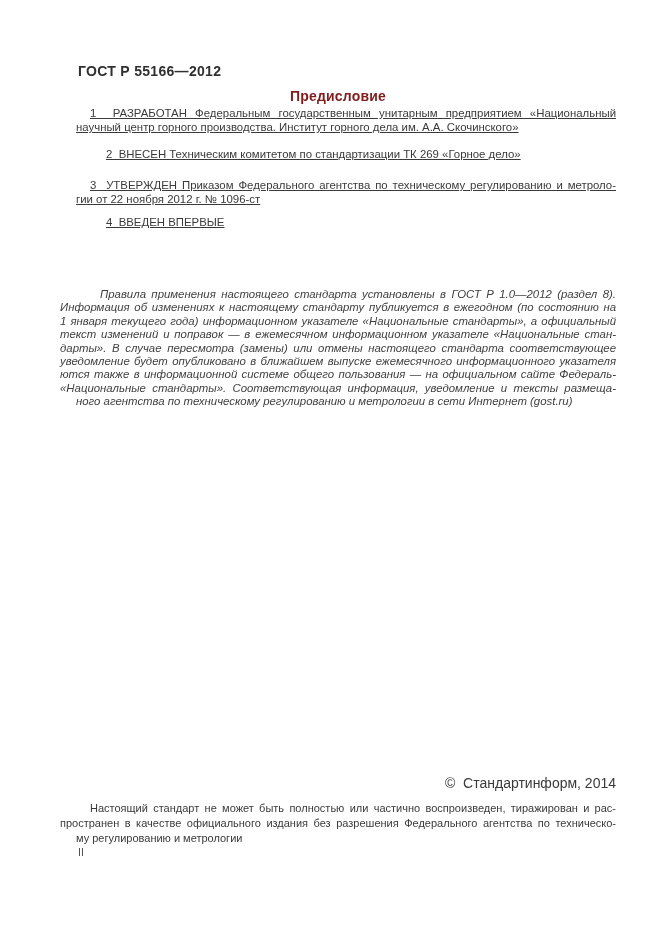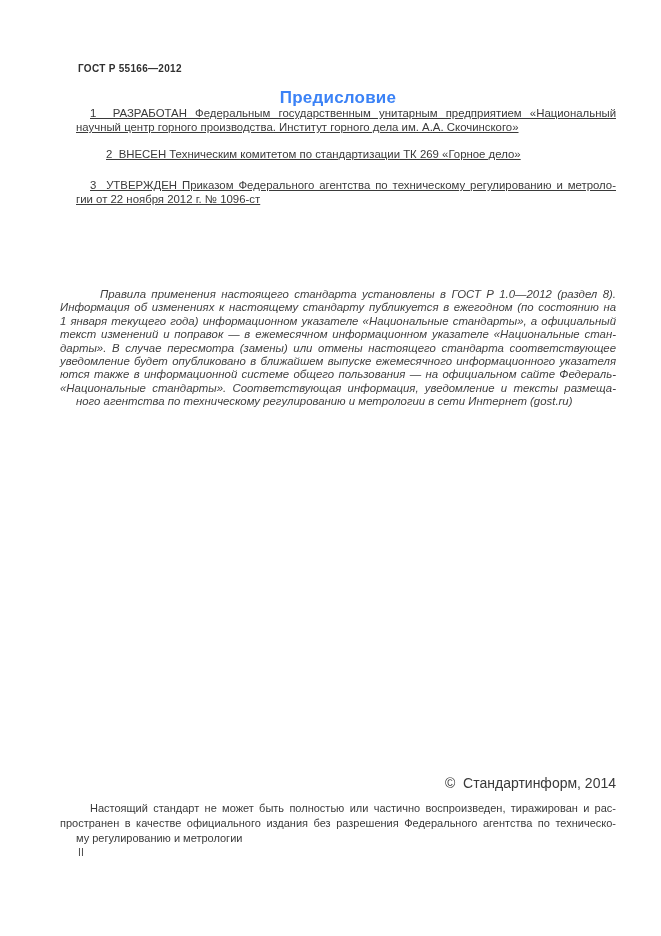--- a/index.html
+++ b/index.html
@@ -17,34 +17,34 @@
   }
   .page {
     position: absolute;
     inset: 0;
     background: #ffffff;
   }
   .running-header {
     position: absolute;
     left: 78px;
     top: 63px;
-    font-size: 10px;
+    font-size: 14px;
     font-weight: bold;
     color: #303030;
     letter-spacing: 0.3px;
   }
   .page-title {
     position: absolute;
     left: 60px;
     top: 88px;
     width: 556px;
     text-align: center;
-    font-size: 17px;
+    font-size: 14px;
     font-weight: bold;
-    color: #3b82f6;
+    color: #7f1d1d;
     letter-spacing: 0.2px;
   }
   .block {
     position: absolute;
     left: 60px;
     width: 556px;
   }
   .foreword {
     top: 106px;
     font-size: 11.4px;
@@ -107,20 +107,23 @@
         <div class="tline">1&nbsp; РАЗРАБОТАН Федеральным государственным унитарным предприятием «Национальный</div>
         <div class="tline tlast">научный центр горного производства. Институт горного дела им. А.А. Скочинского»</div>
       </div>
     <div class="fw-para sp-b indent-30">
         <div class="tline tlast">2&nbsp; ВНЕСЕН Техническим комитетом по стандартизации ТК 269 «Горное дело»</div>
       </div>
     <div class="fw-para sp-c indent-30">
         <div class="tline">3&nbsp; УТВЕРЖДЕН Приказом Федерального агентства по техническому регулированию и метроло-</div>
         <div class="tline tlast">гии от 22 ноября 2012 г. № 1096-ст</div>
       </div>
+    <div class="fw-para indent-30">
+        <div class="tline tlast">4&nbsp; ВВЕДЕН ВПЕРВЫЕ</div>
+      </div>
   </div>
 
   <div class="block note indent-40">
       <div class="tline">Правила применения настоящего стандарта установлены в ГОСТ Р 1.0—2012 (раздел 8).</div>
       <div class="tline">Информация об изменениях к настоящему стандарту публикуется в ежегодном (по состоянию на</div>
       <div class="tline">1 января текущего года) информационном указателе «Национальные стандарты», а официальный</div>
       <div class="tline">текст изменений и поправок — в ежемесячном информационном указателе «Национальные стан-</div>
       <div class="tline">дарты». В случае пересмотра (замены) или отмены настоящего стандарта соответствующее</div>
       <div class="tline">уведомление будет опубликовано в ближайшем выпуске ежемесячного информационного указателя</div>
       <div class="tline">ются также в информационной системе общего пользования — на официальном сайте Федераль-</div>

